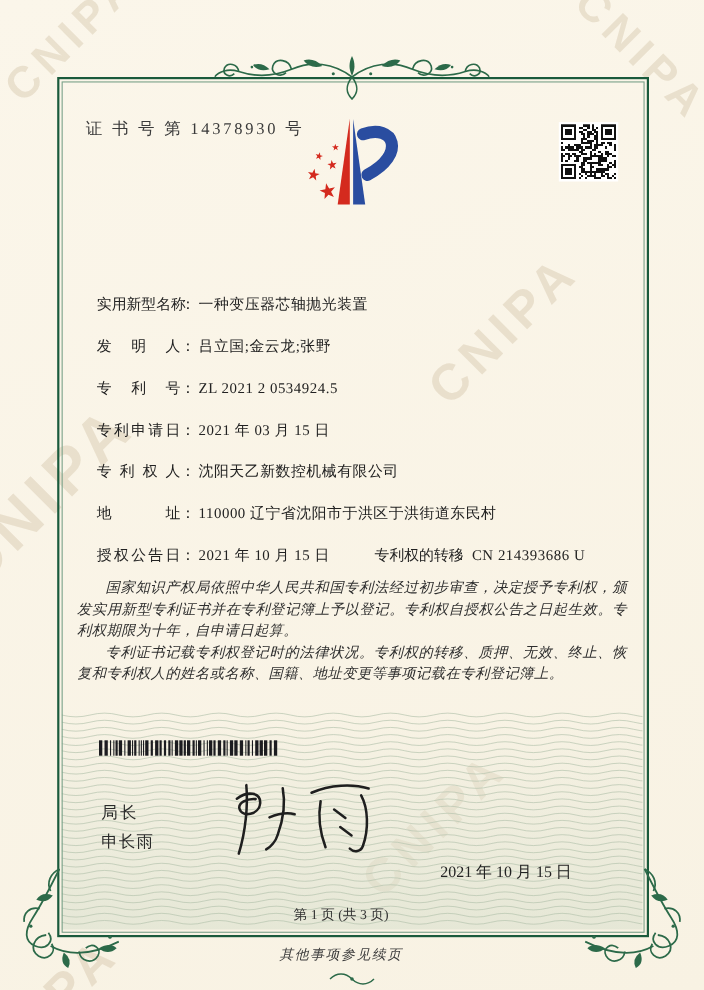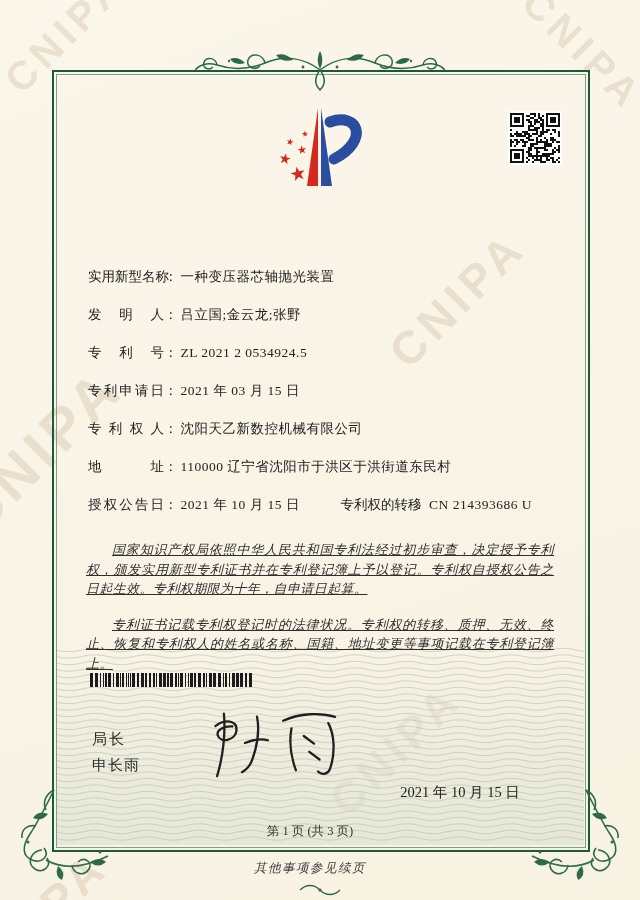--- a/index.html
+++ b/index.html
@@ -35,21 +35,21 @@
   .fields{position:absolute;left:88px;top:258px;width:500px;font-size:13.5px;color:#222;}
   .frow{height:38px;display:flex;align-items:center;white-space:nowrap;}
   .flabel{display:inline-block;width:76px;text-align:justify;text-align-last:justify;}
   .fcolon{display:inline-block;margin:0 3px 0 0;}
   .fval{letter-spacing:.5px;}
   .fval-fixed{display:inline-block;width:152px;letter-spacing:.5px;}
   .flabel2{display:inline-block;width:72px;text-align:justify;text-align-last:justify;margin-left:8px;}
 
   .body-text{position:absolute;left:70px;top:524px;width:500px;font-size:13px;
              line-height:19.5px;text-align:justify;color:#2e2e2e;font-style:italic;letter-spacing:.4px;}
-  .body-text p{margin:16px;text-indent:2em;text-decoration:underline;}
+  .body-text p{margin:0;text-indent:2em;}
 
   .barcode{position:absolute;left:90px;top:673px;width:167px;height:14px;display:flex;align-items:stretch;}
   .barcode span{background:#1c1c20;display:block;height:100%;}
 
   .dir-label{position:absolute;left:92px;top:730px;font-size:15px;color:#2a2a2a;letter-spacing:2px;}
   .dir-name{position:absolute;left:92px;top:756px;font-size:15px;color:#2a2a2a;letter-spacing:1px;}
   .sig{position:absolute;left:195px;top:708px;width:160px;height:72px;transform:rotate(-2deg);}
 
   .issue-date{position:absolute;left:380px;top:783px;width:160px;text-align:center;font-size:14.5px;color:#222;}
   .page-info{position:absolute;left:240px;top:823px;width:140px;text-align:center;font-size:12.5px;color:#333;}
@@ -167,20 +167,21 @@
       <path d="M48,78 q-4,10 4,14 q4,-8 -4,-14 Z"></path>
       <circle cx="18" cy="54" r="1.5"></circle>
         <circle cx="90" cy="64" r="1.5"></circle>
     </g>
   </svg>
   <svg class="orn orn-bc" width="44" height="12" viewBox="0 0 44 12">
     <path d="M2,6 C8,0 16,0 22,6 C28,12 36,12 42,6" stroke="#2c6a49" fill="none" stroke-width="1.3"></path>
     <circle cx="22" cy="6" r="1.6" fill="#2c6a49"></circle>
   </svg>
 
+  <div class="cert-no">证 书 号 第 14378930 号</div>
 
   <svg class="logo" viewBox="0 0 124 86">
     <defs>
       <polygon id="star" points="0,-6 1.4,-1.9 5.7,-1.9 2.3,0.7 3.5,4.9 0,2.4 -3.5,4.9 -2.3,0.7 -5.7,-1.9 -1.4,-1.9" fill="#d42a1e"></polygon>
     </defs>
     <use href="#star" transform="translate(40,70) scale(1.25) rotate(-12)"></use>
     <use href="#star" transform="translate(27,55) scale(0.95) rotate(10)"></use>
     <use href="#star" transform="translate(44,46) scale(0.75) rotate(-8)"></use>
     <use href="#star" transform="translate(32,38) scale(0.6) rotate(14)"></use>
     <use href="#star" transform="translate(47,30) scale(0.55) rotate(-5)"></use>

